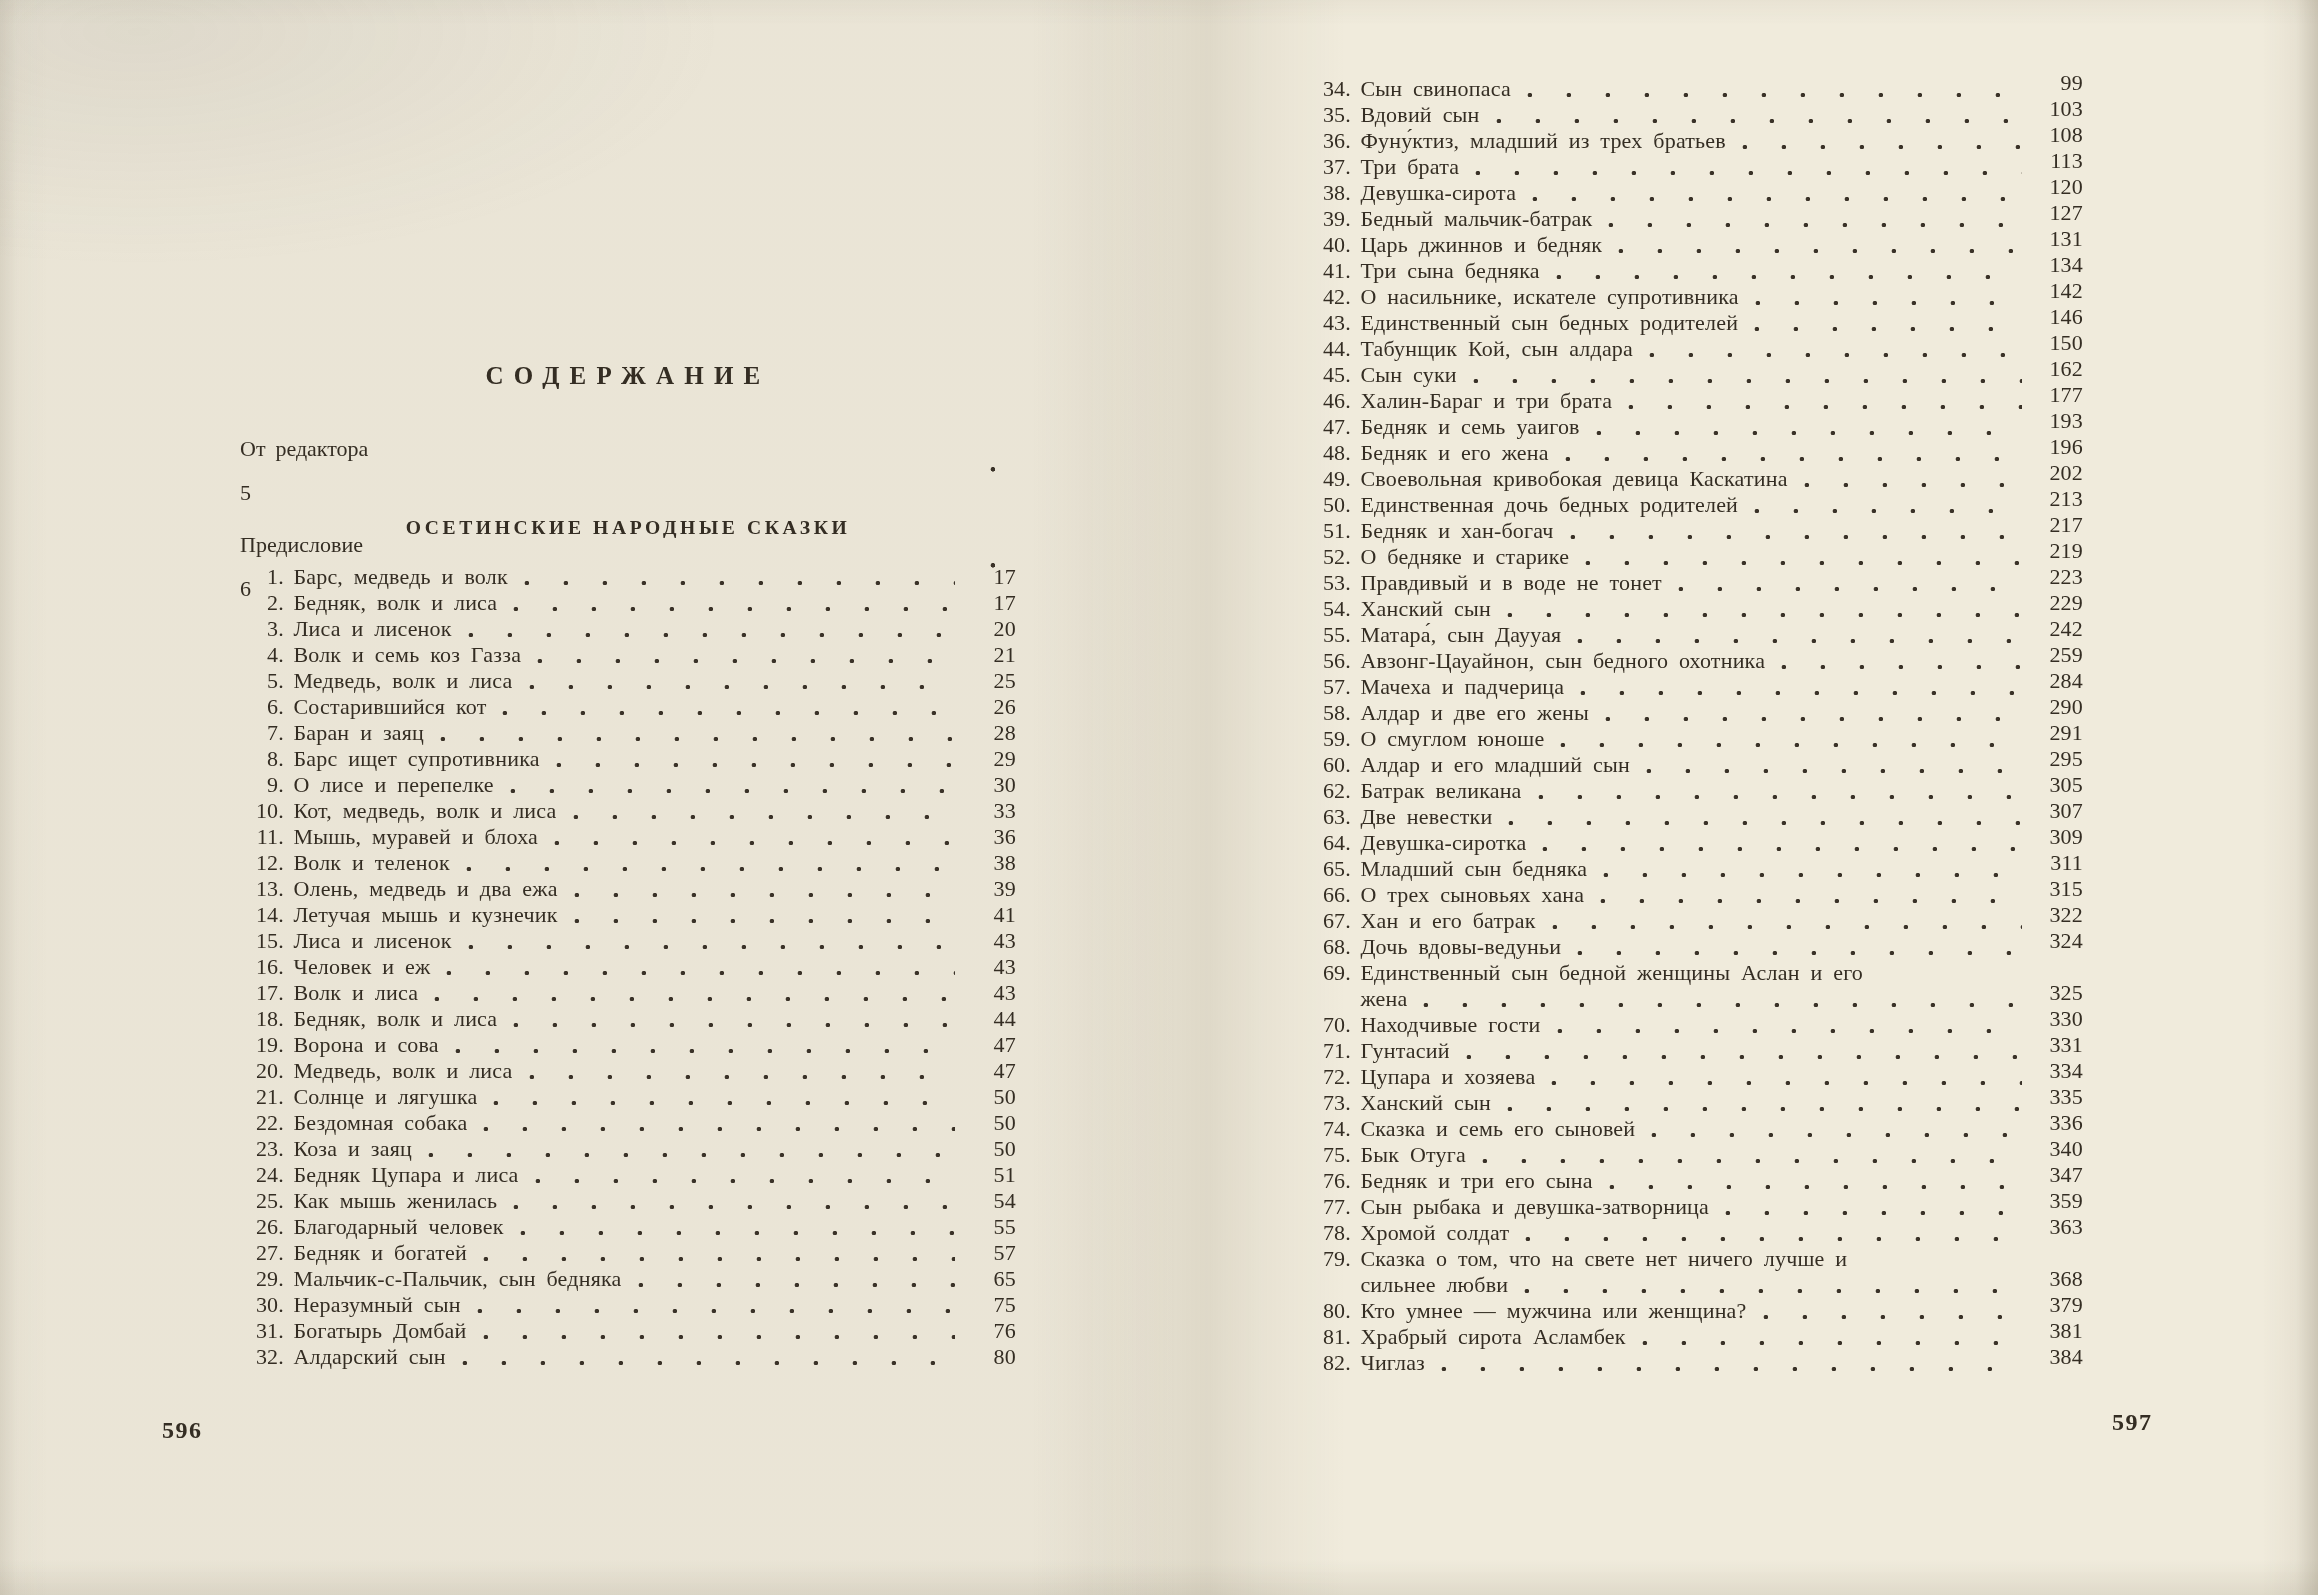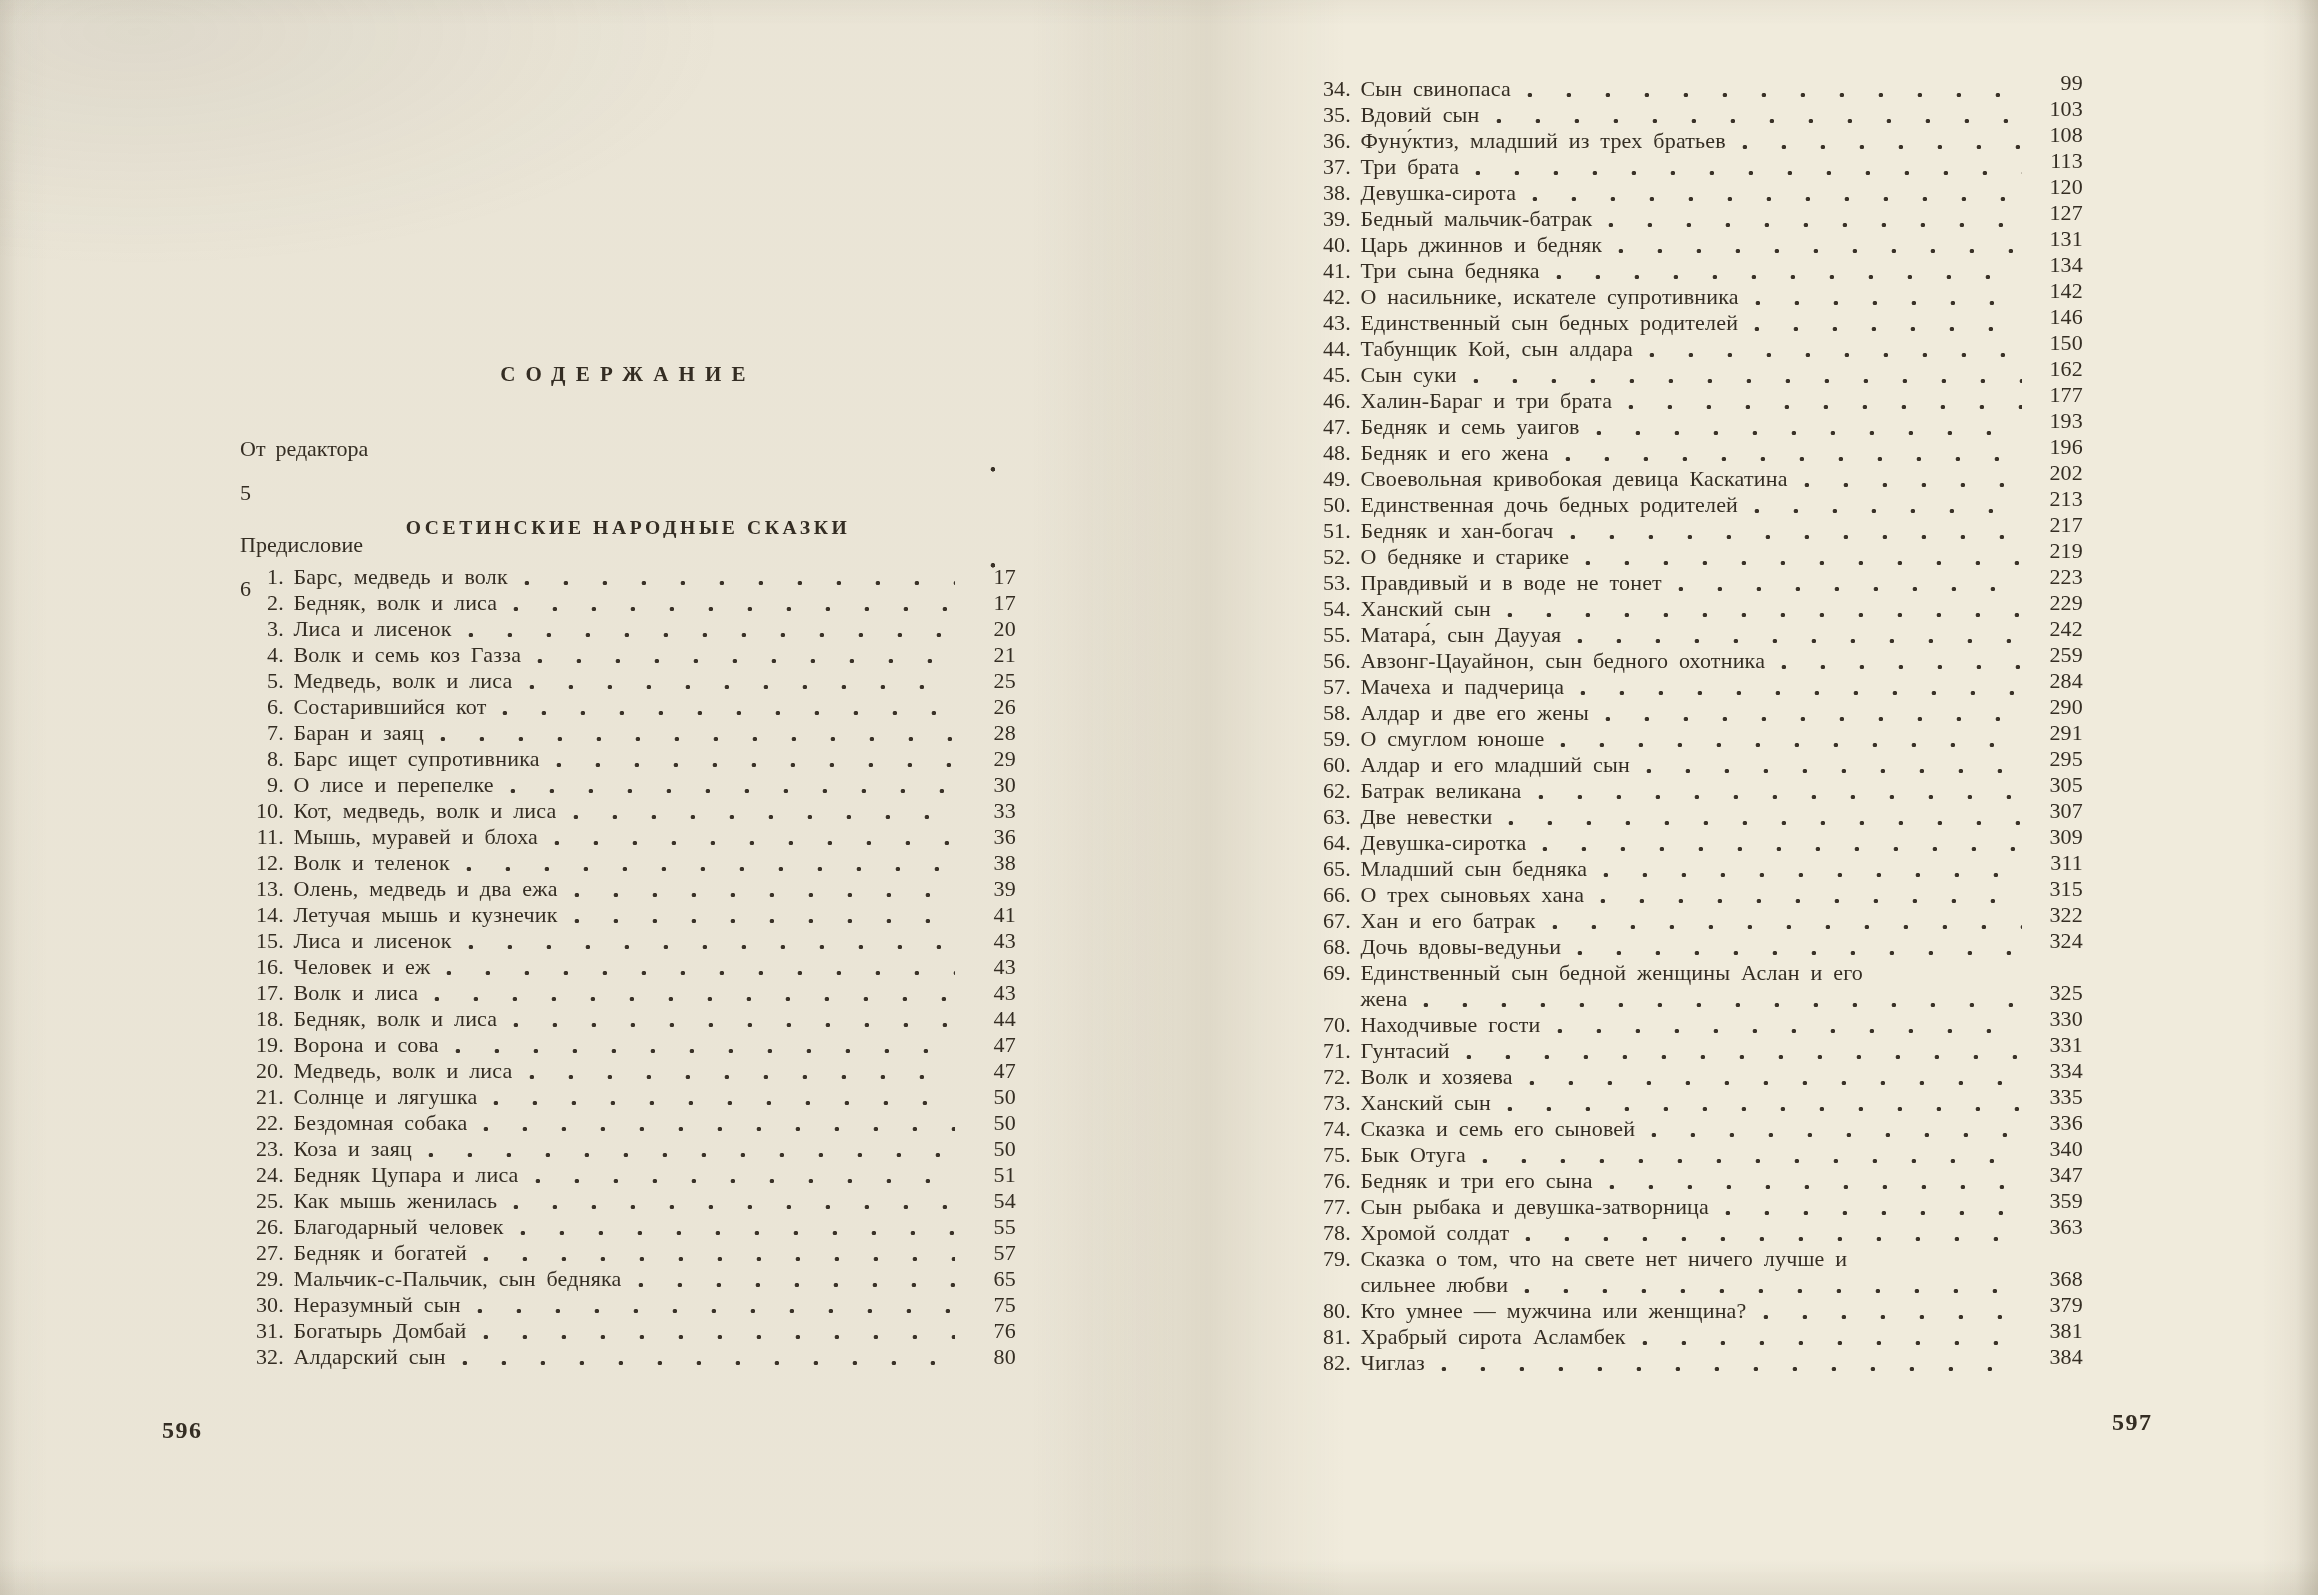--- a/index.html
+++ b/index.html
@@ -16,21 +16,21 @@
       linear-gradient(90deg, rgba(0,0,0,0) 1032px, rgba(133,121,98,0.10) 1138px, rgba(133,121,98,0.16) 1207px, rgba(133,121,98,0.07) 1265px, rgba(0,0,0,0) 1345px),
       linear-gradient(90deg, rgba(118,112,100,0.05) 0px, rgba(118,112,100,0.05) 1090px, rgba(0,0,0,0) 1177px),
       #f0ebdc;
   }
   .page{position:absolute;top:0;height:100%;}
   .page-left{left:240px;width:776px;}
   .page-right{left:1307px;width:776px;}
 
   .toc-title{
     position:absolute;top:362px;left:0;right:0;text-align:center;
-    font-size:21px;letter-spacing:10.2px;font-weight:600;white-space:nowrap;
+    font-size:25px;letter-spacing:10.2px;font-weight:600;white-space:nowrap;
   }
   .section-heading{
     position:absolute;top:517px;left:0;right:0;text-align:center;
     font-size:19.6px;letter-spacing:3.6px;font-weight:600;white-space:nowrap;
   }
   .front-matter{position:absolute;top:432px;left:0;right:0;}
   .fm-row{display:flex;align-items:baseline;line-height:34px;font-size:22px;white-space:nowrap;word-spacing:4.4px;flex-direction:column;}
 
   .entries{position:absolute;left:0;right:0;font-size:22px;word-spacing:5.1px;letter-spacing:0.2px;}
   .entries-left{top:564px;}
@@ -763,21 +763,21 @@
               <span class="title">Гунтасий</span>
               <span class="leader"></span>
               <span class="pg">331</span>
             </div>
           </div>
         </div>
         <div class="toc-row">
           <span class="num">72.</span>
           <div class="content">
             <div class="line">
-              <span class="title">Волк и хозяева</span>
+              <span class="title">Цупара и хозяева</span>
               <span class="leader"></span>
               <span class="pg">334</span>
             </div>
           </div>
         </div>
         <div class="toc-row">
           <span class="num">73.</span>
           <div class="content">
             <div class="line">
               <span class="title">Ханский сын</span>

